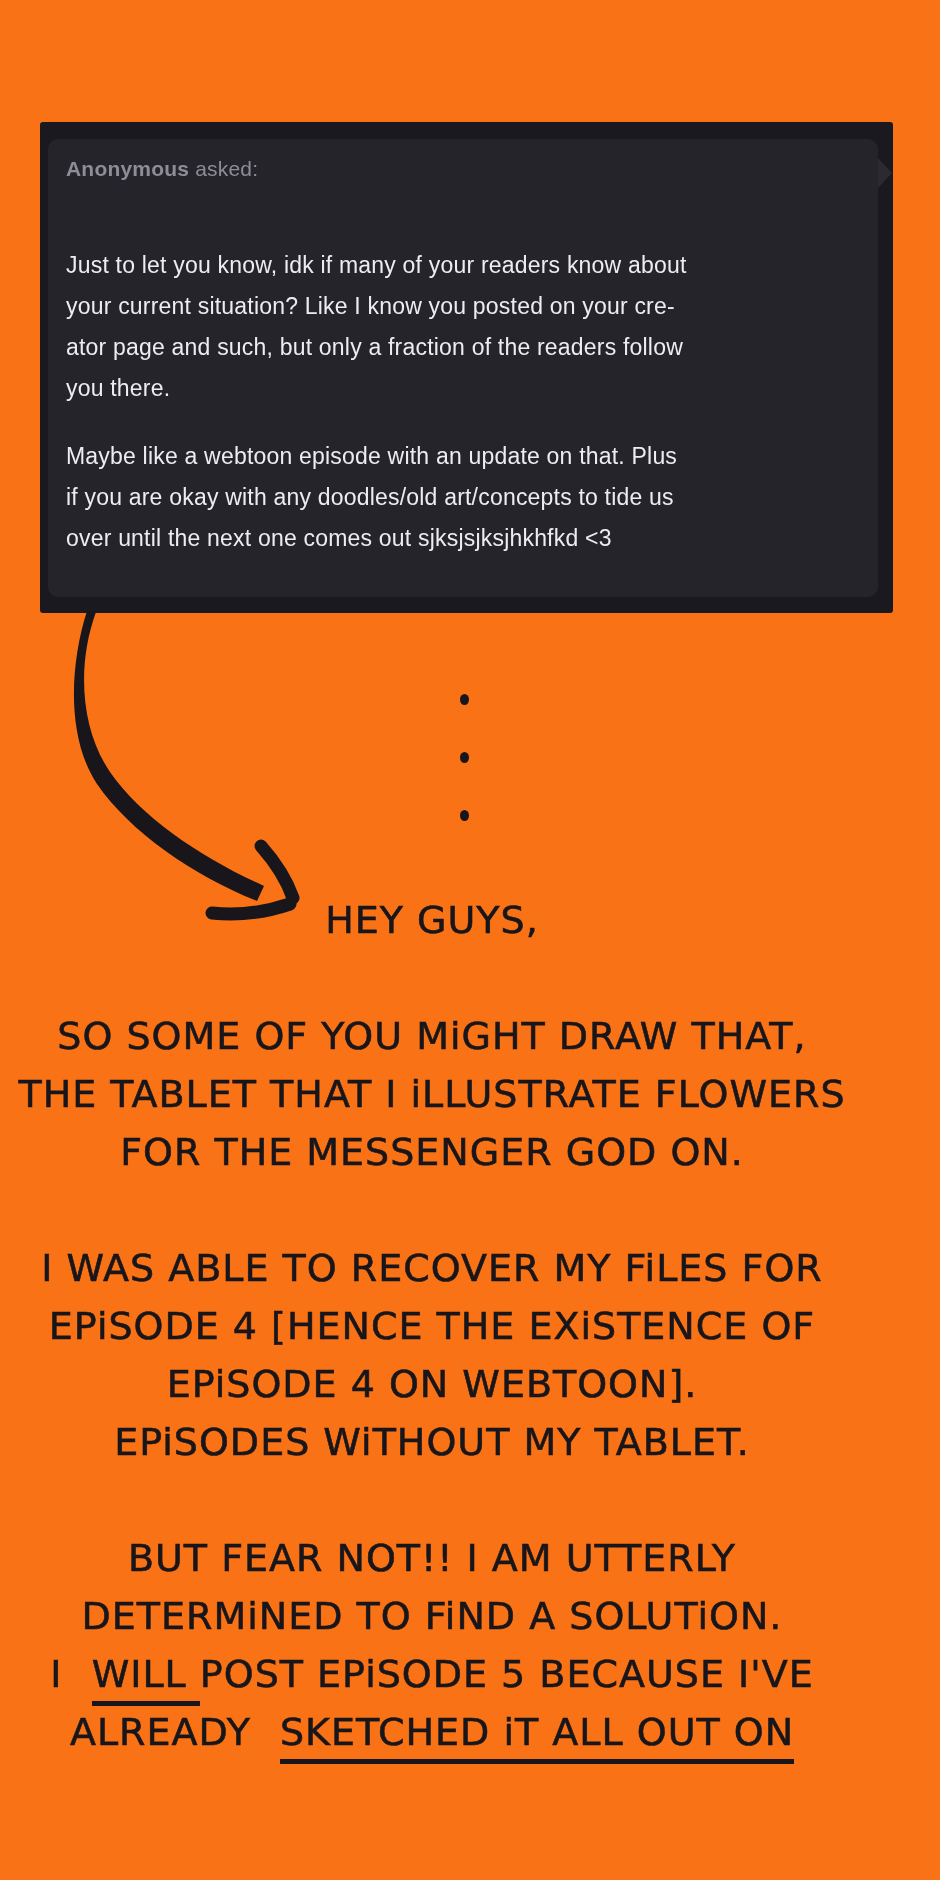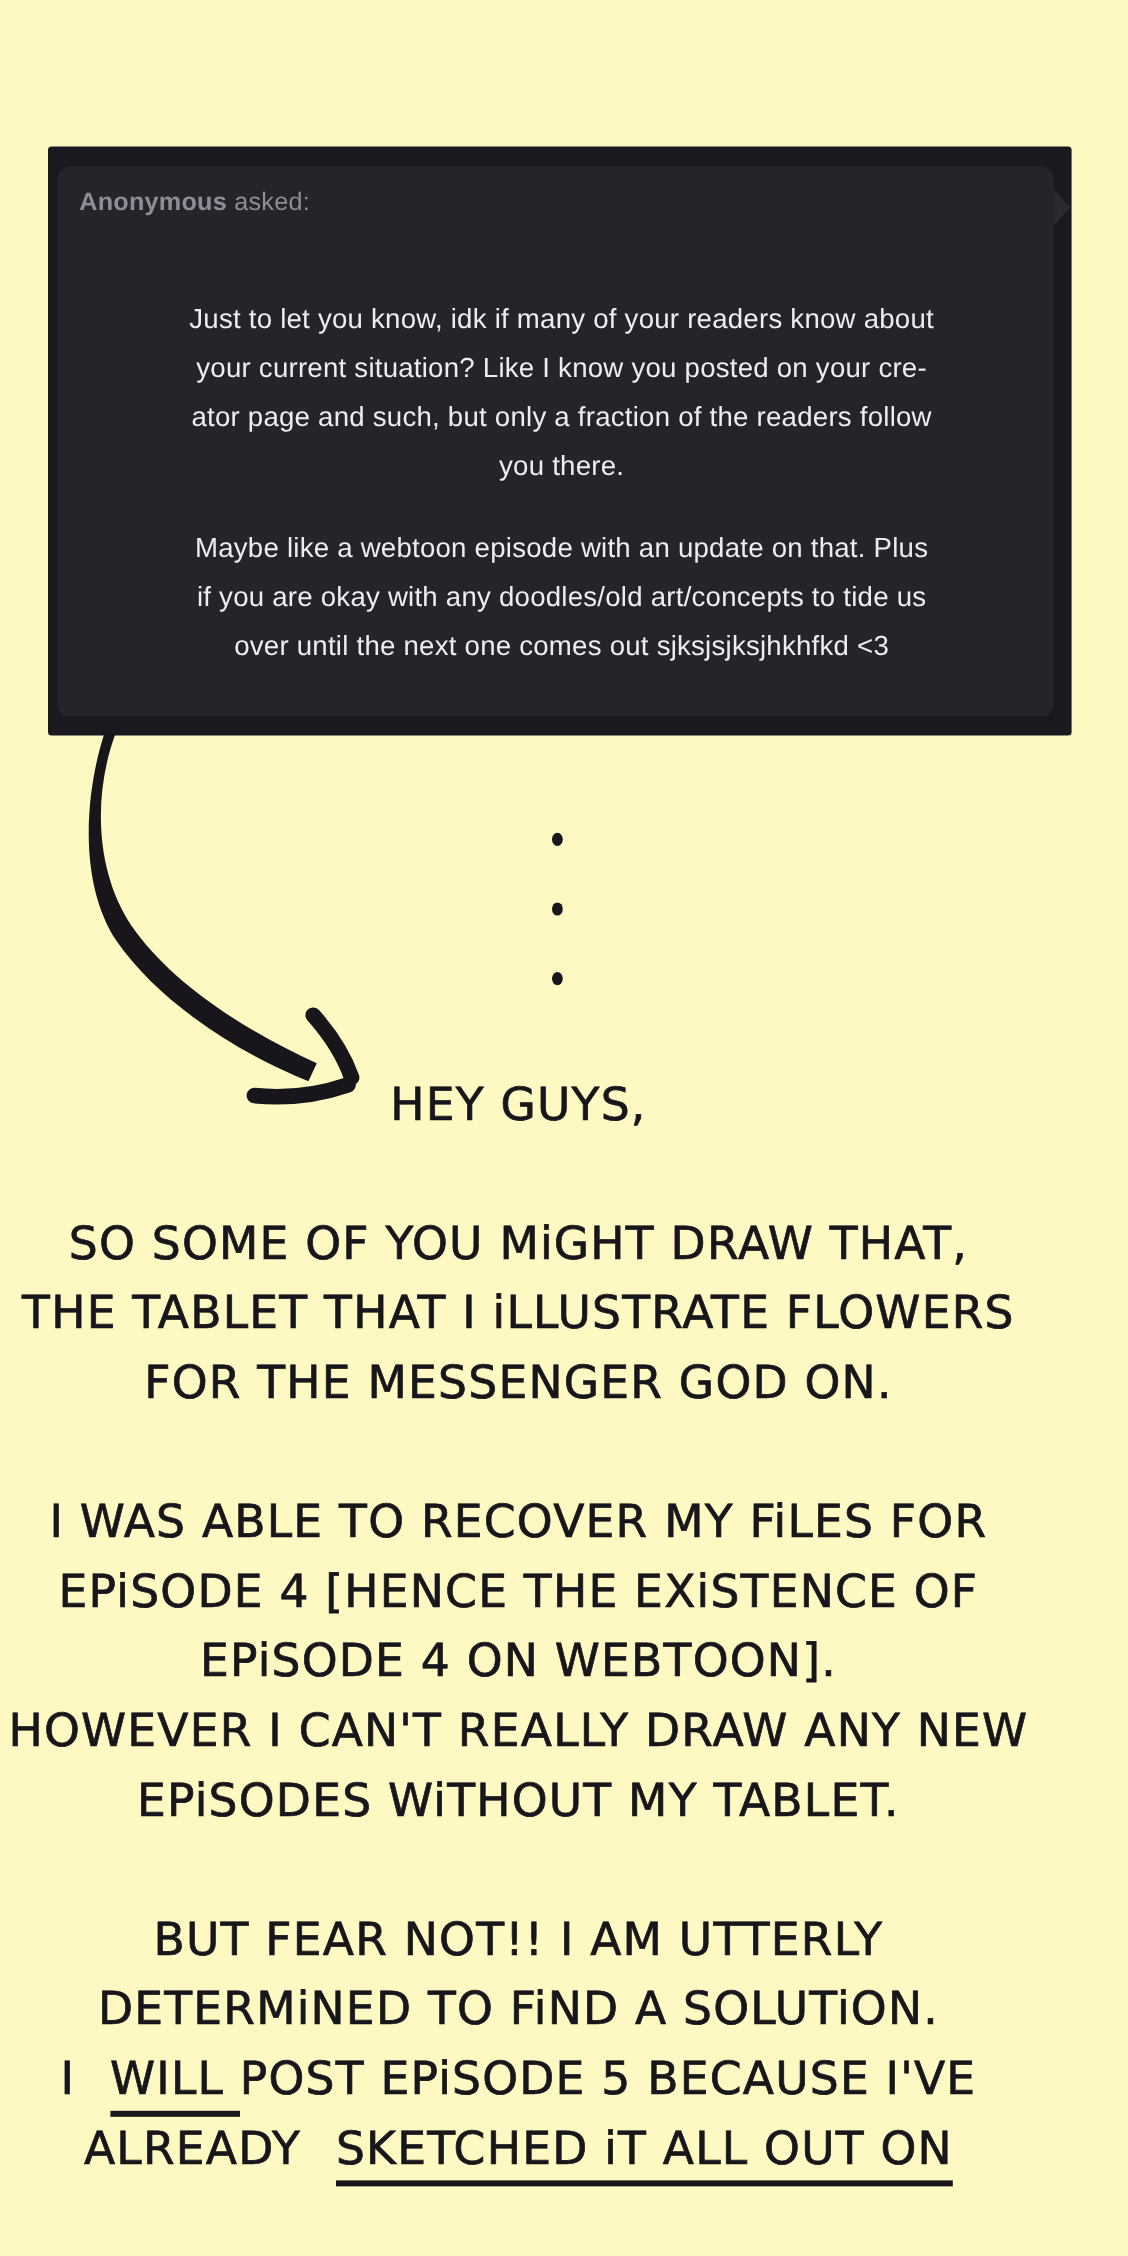--- a/index.html
+++ b/index.html
@@ -5,21 +5,21 @@
   * { margin: 0; padding: 0; box-sizing: border-box; }
   html, body { width: 940px; }
   body {
     font-family: "Liberation Sans", sans-serif;
     overflow: hidden;
   }
   .page {
     position: relative;
     width: 940px;
     height: 1880px;
-    background: #fef9c3;
+    background: #f97316;
     overflow: hidden;
   }
 
   
   .ask-outer {
     position: absolute;
     left: 40px; top: 122px;
     width: 853px; height: 491px;
     background: #1a1920;
     border-radius: 3px;
@@ -47,21 +47,20 @@
   }
   .ask-header b { font-weight: 700; }
   .ask-body {
     position: absolute;
     left: 18px; top: 106px; right: 8px;
     font-size: 23px;
     line-height: 41px;
     color: #ededf0;
     white-space: pre-line;
     letter-spacing: 0.2px;
-    text-align: center;
   }
   .ask-paragraph + .ask-paragraph { margin-top: 27px; }
 
   
   .arrow-svg {
     position: absolute;
     left: 55px; top: 605px;
     width: 250px; height: 320px;
   }
 
@@ -141,21 +140,20 @@
   <div class="message" id="message">
       <div class="msg-line"><span>HEY GUYS,</span></div>
       <div class="msg-line"></div>
       <div class="msg-line"><span>SO SOME OF YOU MiGHT DRAW THAT,</span></div>
       <div class="msg-line"><span>THE TABLET THAT I iLLUSTRATE FLOWERS</span></div>
       <div class="msg-line"><span>FOR THE MESSENGER GOD ON.</span></div>
       <div class="msg-line"></div>
       <div class="msg-line"><span>I WAS ABLE TO RECOVER MY FiLES FOR</span></div>
       <div class="msg-line"><span>EPiSODE 4 [HENCE THE EXiSTENCE OF</span></div>
       <div class="msg-line"><span>EPiSODE 4 ON WEBTOON].</span></div>
-      <div class="msg-line"><span>HOWEVER I CAN'T REALLY DRAW ANY NEW</span></div>
       <div class="msg-line"><span>EPiSODES WiTHOUT MY TABLET.</span></div>
       <div class="msg-line"></div>
       <div class="msg-line"><span>BUT FEAR NOT!! I AM UTTERLY</span></div>
       <div class="msg-line"><span>DETERMiNED TO FiND A SOLUTiON.</span></div>
       <div class="msg-line"><span>I </span><span class="u">WILL </span><span>POST EPiSODE 5 BECAUSE I'VE</span></div>
       <div class="msg-line"><span>ALREADY </span><span class="u">SKETCHED iT ALL OUT ON</span></div>
     </div>
 
 </div>
 

